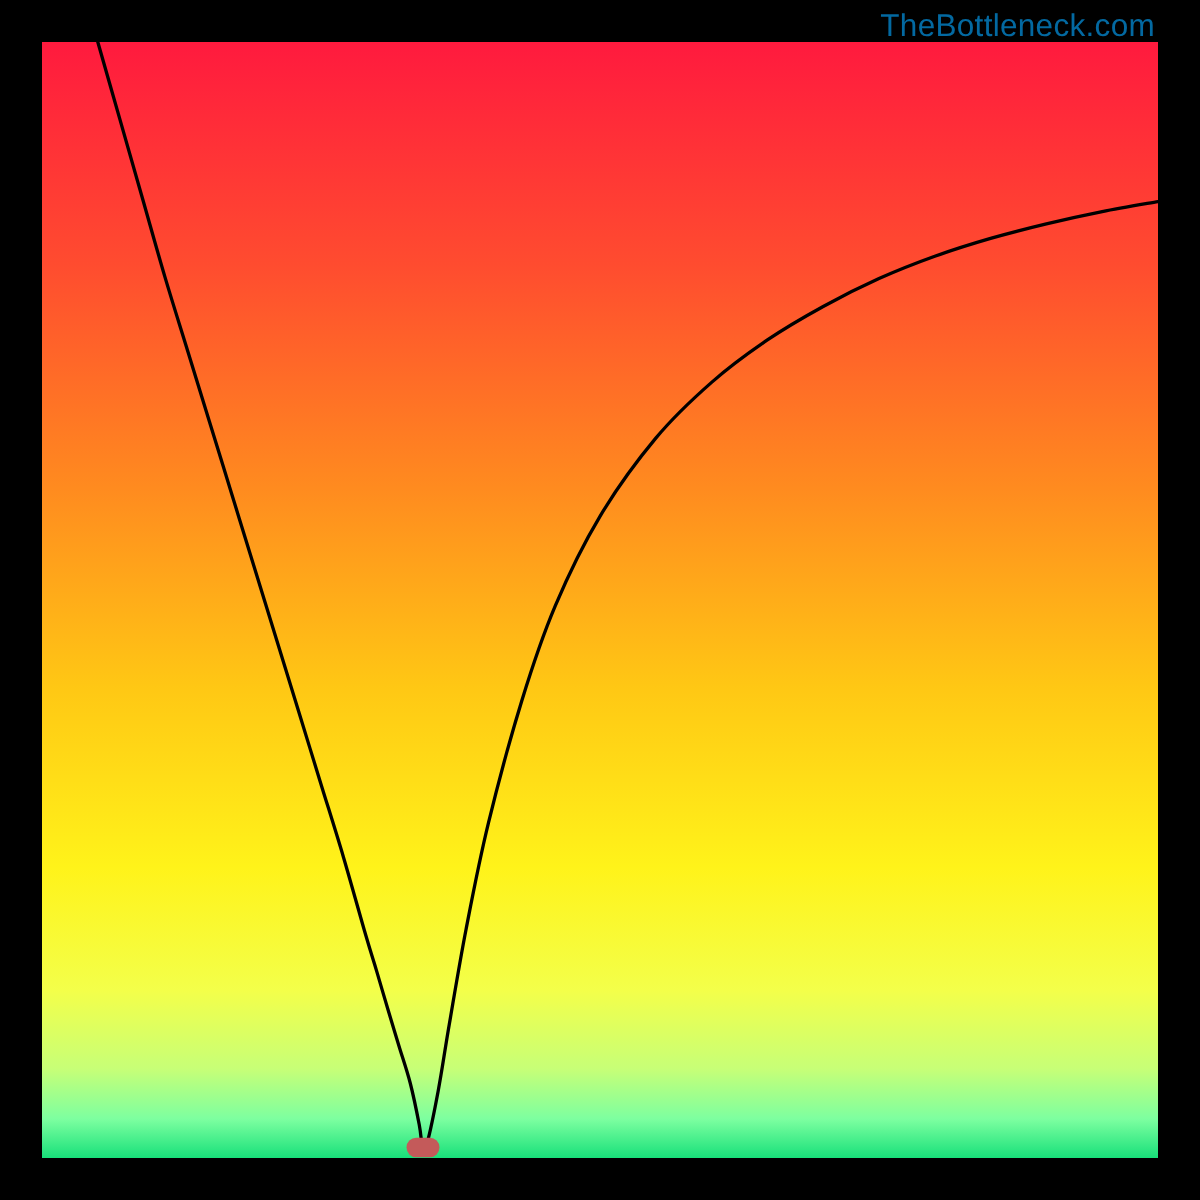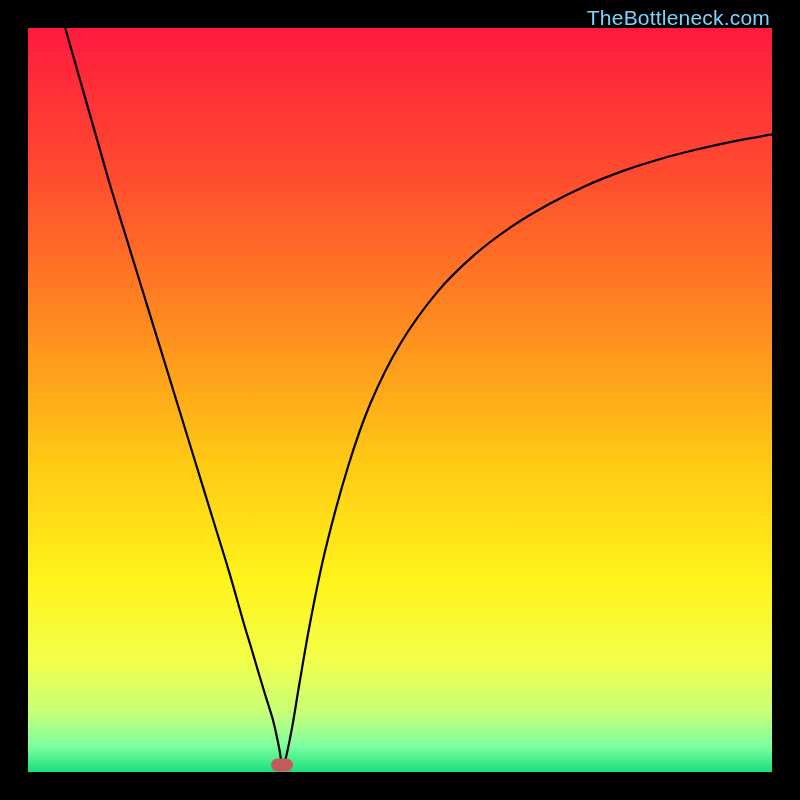--- a/index.html
+++ b/index.html
@@ -23,21 +23,21 @@
     position: absolute;
     left: 0;
     top: 0;
     width: 744px;
     height: 744px;
   }
   .watermark {
     position: absolute;
     top: 6px;
     right: 30px;
-    color: #7dd3fc;
+    color: #0369a1;
     font-size: 21px;
     font-weight: 400;
     letter-spacing: 0.2px;
   }
   .marker {
     position: absolute;
     width: 22px;
     height: 13px;
     border-radius: 7px;
     transform: translate(-50%, -50%);

